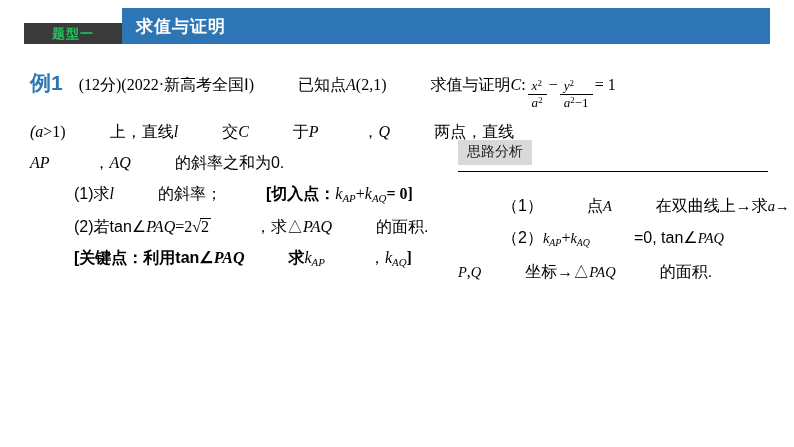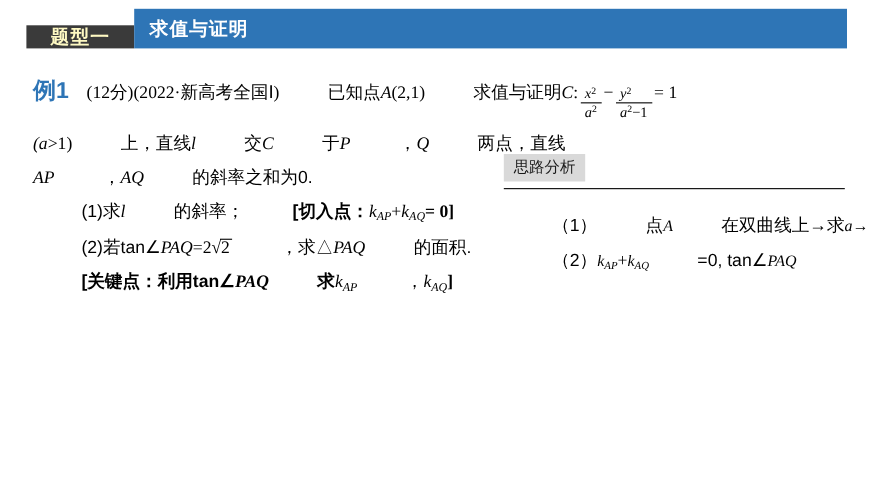--- a/index.html
+++ b/index.html
@@ -21,24 +21,24 @@
     left: 24px;
     top: 8px;
     width: 746px;
     height: 36px;
     display: flex;
     align-items: stretch;
   }
   .header-tag {
     width: 98px;
     background: #3a3a3a;
-    color: #fef9c3;
-    font-family: "Liberation Sans", sans-serif;
-    font-weight: bold;
-    font-size: 17px;
+    color: #22c55e;
+    font-family: "Liberation Sans", sans-serif;
+    font-weight: bold;
+    font-size: 13px;
     display: flex;
     align-items: center;
     justify-content: center;
     letter-spacing: 1px;
     margin-top: 15px;
   }
   .header-title {
     flex: 1;
     background: #2e75b6;
     color: #ffffff;
@@ -248,15 +248,18 @@
     <div class="a-line">
       <span class="cjk">（1）</span><span class="cjk">点</span><span class="ital">A</span><span class="cjk">在双曲线上→求</span><span class="ital">a</span><span class="arrow">→</span>
     </div>
 
 
     <div class="a-line">
       <span class="cjk">（2）</span><span class="ital"><span>k</span><span class="sub">AP</span></span><span class="serif">+</span><span class="ital"><span>k</span><span class="sub">AQ</span></span><span class="cjk">=0, tan∠</span><span class="ital">PAQ</span>
     </div>
 
 
+    <div class="a-line">
+      <span class="ital">P</span><span class="serif">,</span><span class="ital">Q</span><span class="cjk">坐标→△</span><span class="ital">PAQ</span><span class="cjk">的面积.</span>
+    </div>
 
   </div>
 </div>
 
 </body></html>

